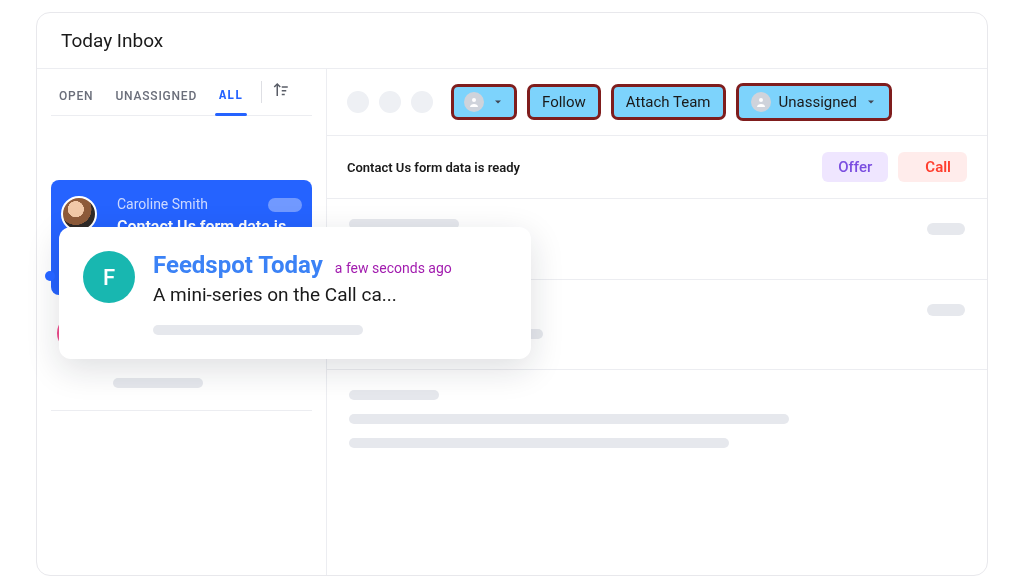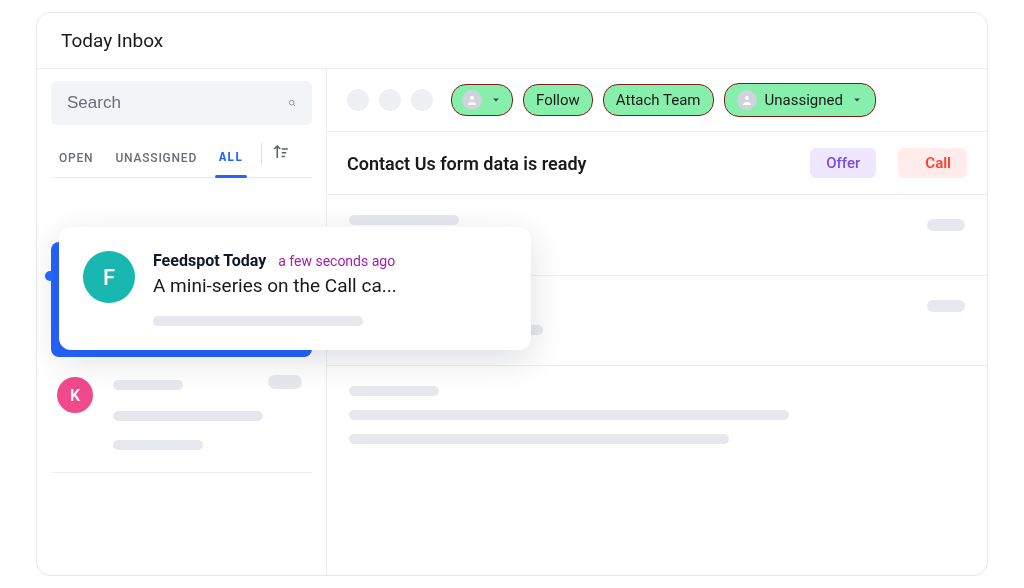--- a/index.html
+++ b/index.html
@@ -145,51 +145,51 @@
       position:absolute; left:-14px; top:44px;
       width:10px;height:10px;border-radius:50%;
       background:#2563ff;
     }
     .popup .pav {
       width:52px;height:52px;border-radius:50%;
       background:#18b7b0;color:#fff;
       display:flex;align-items:center;justify-content:center;
       font-size:22px;font-weight:500;flex-shrink:0;
     }
-    .popup .ptitle { font-size:16px; font-weight:700; color:#0f172a; margin-right:8px;}
+    .popup .ptitle { font-size:24px; font-weight:700; color:#3b82f6; margin-right:8px;}
     .popup .ptime  { font-size:14px; color:#a21caf; }
     .popup .psubj  { font-size:19px; color:#1a1a1a; margin-top:4px;}
     .popup .pskel  { margin-top:14px; }
     
     .main { flex:1; display:flex; flex-direction:column; }
     .toolbar {
       display:flex; align-items:center; gap:10px;
       padding: 14px 20px 14px 20px;
       border-bottom:1px solid #ecedf1;
     }
     .dots { display:flex; gap:10px; margin-right:8px;}
     .dot { width:22px;height:22px;border-radius:50%;background:#eef0f4;}
     .pill {
       display:flex;align-items:center;gap:8px;
-      border:1px solid #7f1d1d;border-radius:15px;
+      border:3px solid #7f1d1d;border-radius:7px;
       padding:6px 12px;font-size:15px;color:#1a1a1a;
-      cursor:pointer;background:#86efac;
+      cursor:pointer;background:#7dd3fc;
     }
     .pill .mini-av{
       width:20px;height:20px;border-radius:50%;background:#cfd3db;
       display:flex;align-items:center;justify-content:center;
     }
     .pill .mini-av svg{width:12px;height:12px;color:#fff;}
     .pill .chev{width:12px;height:12px;color:#404552;}
     .subject-bar{
       display:flex;align-items:center;justify-content:space-between;
       padding:16px 20px;border-bottom:1px solid #ecedf1;
     }
-    .subject-bar .subj-text{font-size:18px;font-weight:600;color:#1a1a1a;}
-    .tags{display:flex;gap:22px;}
+    .subject-bar .subj-text{font-size:13px;font-weight:600;color:#1a1a1a;}
+    .tags{display:flex;gap:10px;}
     .tag{
       padding:6px 16px;border-radius:6px;font-size:15px;font-weight:500;
     }
     .tag.offer{background:#efe6ff;color:#7a4de0;}
     .tag.call{background:#ffeceb;color:#ff3e2e;font-weight:600;padding-left:27px;}
     .thread{flex:1;overflow:auto;}
     .msg{
       border-bottom:1px solid #ecedf1;padding:20px 22px;
       position:relative;
     }
@@ -208,27 +208,20 @@
 </head>
 <body>
 
 <div class="app">
 
   <div class="header">Today Inbox</div>
 
   <div class="body">
 
     <aside class="sidebar">
-      <div class="search">
-        <input type="text" placeholder="Search" style="">
-        <svg class="search-icon" viewBox="0 0 24 24" fill="none" stroke="currentColor" stroke-width="2">
-            <circle cx="11" cy="11" r="7"></circle>
-            <line x1="21" y1="21" x2="16.5" y2="16.5"></line>
-          </svg>
-      </div>
 
       <div class="tabs-row">
         <div class="tab">OPEN</div>
         <div class="tab">UNASSIGNED</div>
         <div class="tab active">ALL</div>
         <div class="divider-v"></div>
         <svg class="sort-icon" viewBox="0 0 24 24" fill="none" stroke="currentColor" stroke-width="2">
           <line x1="7" y1="20" x2="7" y2="4"></line>
             <polyline points="3 8 7 4 11 8"></polyline>
           <line x1="13" y1="8" x2="21" y2="8"></line>

